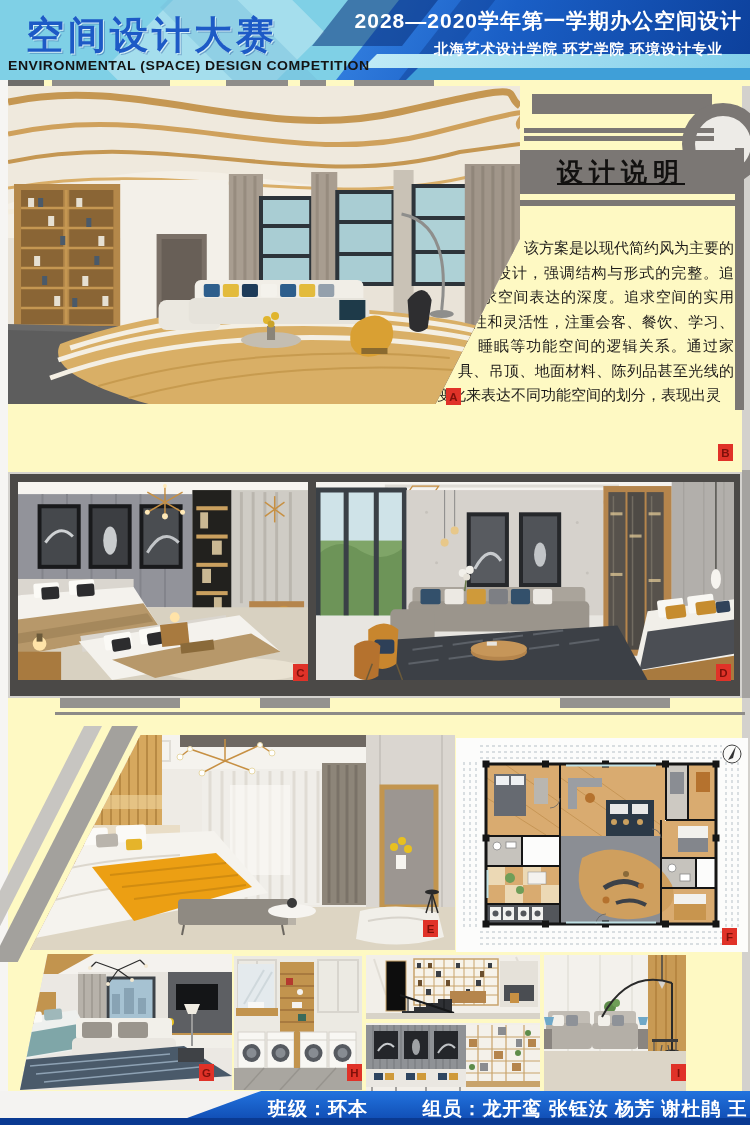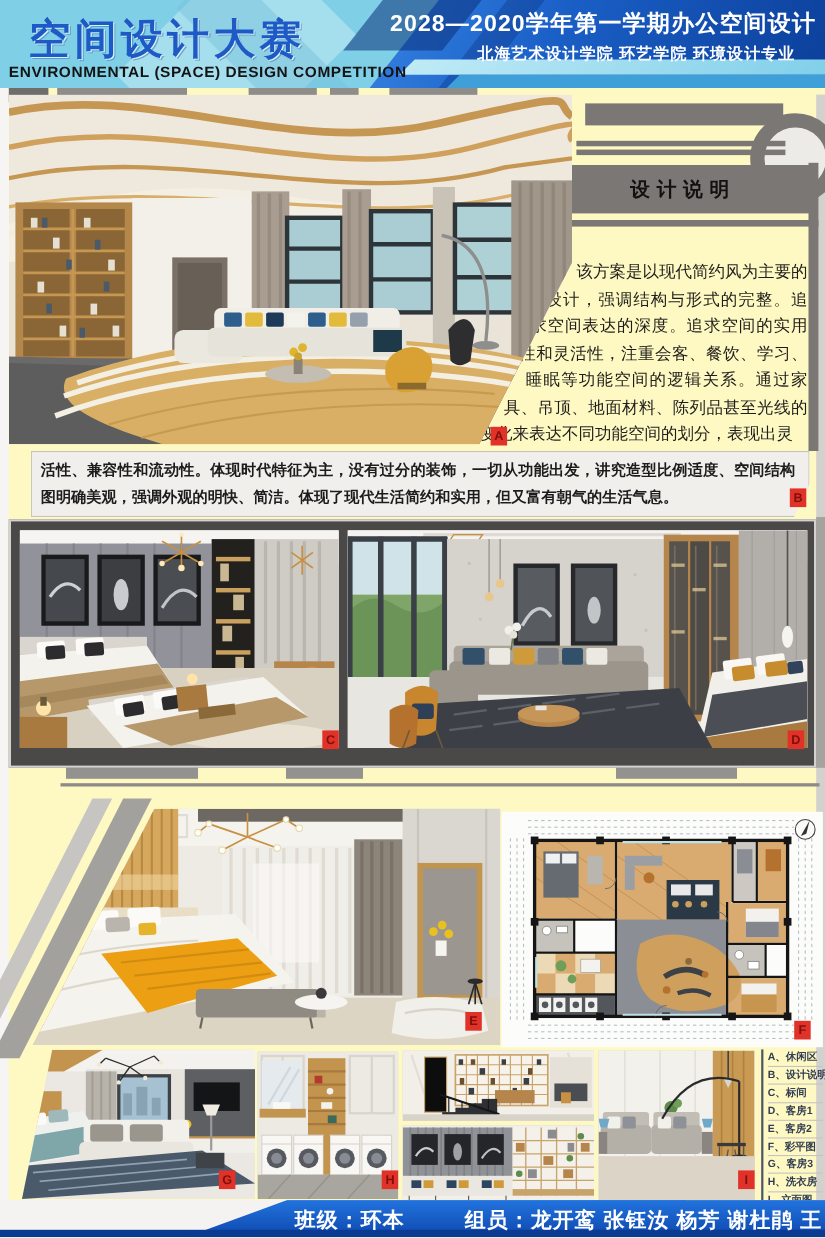--- a/index.html
+++ b/index.html
@@ -30,21 +30,21 @@
   .corner-dark{left:8px;top:80px;width:36px;height:13px;background:#6f6d6a;}
   
   .photo{overflow:hidden;background:#ddd;}
   .photo svg{display:block;width:100%;height:100%;}
   .tag{width:15px;height:17px;background:#e03228;color:#7e100a;font-size:11.5px;font-weight:800;
        display:flex;align-items:center;justify-content:center;z-index:30;}
   
   .dn-bar{background:#7b7774;}
   .dn-ring{left:682px;top:103px;width:56px;height:56px;border:13px solid #7b7774;border-radius:50%;background:#edebe7;}
   .dn-title-box{left:506px;top:150px;width:230px;height:44px;background:#7b7774;display:flex;align-items:center;justify-content:center;}
-  .dn-title{font-size:18px;font-weight:800;color:#121110;letter-spacing:6px;}
+  .dn-title{font-size:26px;font-weight:800;color:#121110;letter-spacing:6px;text-decoration:underline;}
   .note-text{left:432px;top:208px;width:302px;font-size:15px;line-height:24.5px;color:#1f1d1b;
              font-weight:500;text-align:justify;padding-top:28px;}
   .st{float:left;clear:left;height:24.5px;}
   .para-b{left:28px;top:410px;width:708px;height:60px;background:#f1efeb;border:1px solid #c5c3bf;
           clip-path:polygon(0 0,100% 0,100% 50%,98% 100%,0 100%);
           font-size:13.8px;font-weight:700;line-height:24px;color:#1c1c1c;text-align:justify;
           padding:5px 12px 0 8px;box-sizing:border-box;}
   
   .gallery{left:8px;top:472px;width:734px;height:226px;background:#4b4947;border:2px solid #d4d2ce;box-sizing:border-box;}
   
@@ -221,23 +221,20 @@
   <div class="ab dn-bar" style="left:735px;top:148px;width:9px;height:262px;"></div>
   <div class="ab note-text">
     <div class="st" style="width:92px;"></div>
     <div class="st" style="width:64px;"></div>
     <div class="st" style="width:50px;"></div>
     <div class="st" style="width:40px;"></div>
     <div class="st" style="width:46px;"></div>
     <div class="st" style="width:26px;"></div>
     <div class="st" style="width:4px;"></div>
     <span>该方案是以现代简约风为主要的设计，强调结构与形式的完整。追求空间表达的深度。追求空间的实用性和灵活性，注重会客、餐饮、学习、睡眠等功能空间的逻辑关系。通过家具、吊顶、地面材料、陈列品甚至光线的变化来表达不同功能空间的划分，表现出灵</span>
-  </div>
-  <div class="ab para-b">
-    <span>活性、兼容性和流动性。体现时代特征为主，没有过分的装饰，一切从功能出发，讲究造型比例适度、空间结构图明确美观，强调外观的明快、简洁。体现了现代生活简约和实用，但又富有朝气的生活气息。</span>
   </div>
   <div class="ab tag" style="left:718px;top:444px;">B</div>
 
   <div class="ab gallery"></div>
   <div class="ab photo" style="left:18px;top:482px;width:290px;height:198px;">
     <svg viewBox="0 0 296 196" preserveAspectRatio="none">
       <rect width="296" height="196" fill="#eceae5"></rect>
       <rect width="296" height="30" fill="#f6f4f0"></rect>
       <rect x="10" y="26" width="200" height="5" fill="#e3e0da"></rect>
       <rect x="0" y="12" width="178" height="112" fill="#92939a"></rect>
@@ -976,33 +973,20 @@
           <line x1="110" y1="87" x2="110" y2="100"></line>
           <line x1="132" y1="87" x2="132" y2="100"></line>
           <line x1="118" y1="90" x2="116" y2="102"></line>
           <line x1="124" y1="90" x2="126" y2="102"></line>
         </g>
       <rect x="0" y="96" width="142" height="40" fill="#dcd5c7"></rect>
     </svg>
   </div>
   <div class="ab tag" style="left:671px;top:1064px;">I</div>
 
-  <div class="ab legend">
-    <ul>
-      <li>A、休闲区</li>
-      <li>B、设计说明</li>
-      <li>C、标间</li>
-      <li>D、客房1</li>
-      <li>E、客房2</li>
-      <li>F、彩平图</li>
-      <li>G、客房3</li>
-      <li>H、洗衣房</li>
-      <li>I、立面图</li>
-    </ul>
-  </div>
 
   <div class="ab footer">
     <div class="ab ft-cyan"></div>
     <div class="ab ft-blue"></div>
     <div class="ab credits">
       <span>班级：环本1719</span>
       <span>组员：龙开鸾 张钰汝 杨芳 谢杜鹃 王雨欣</span>
     </div>
     <div class="ab ft-navy"></div>
   </div>

